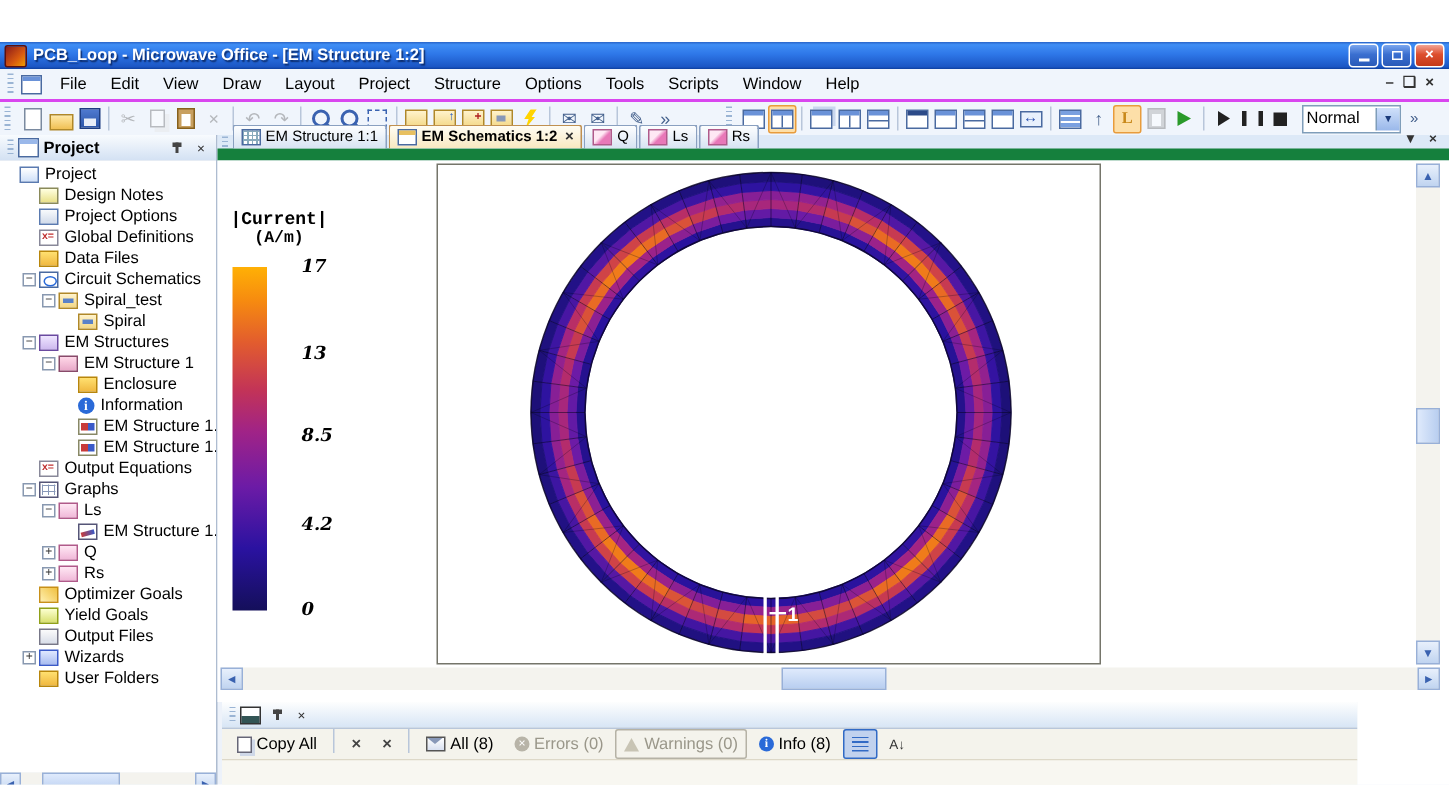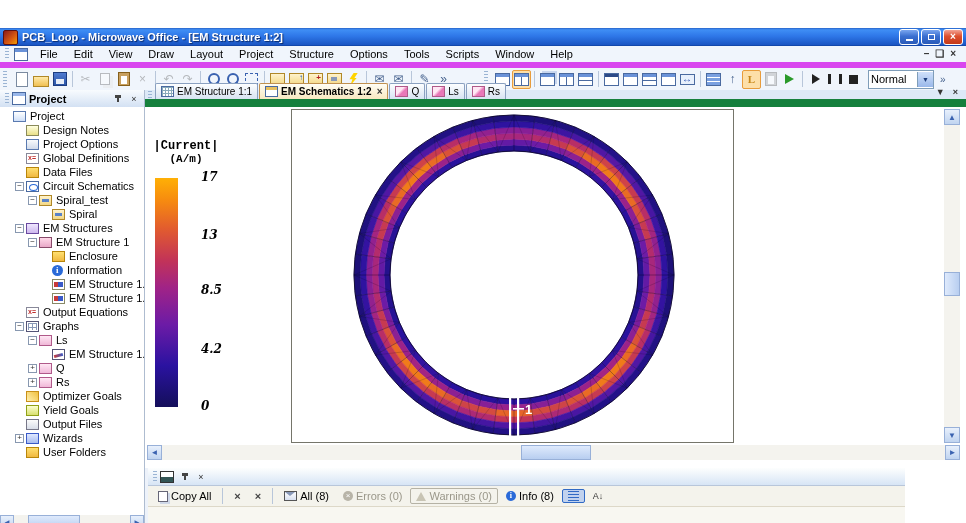--- a/index.html
+++ b/index.html
@@ -18,21 +18,21 @@
   .winbtns{display:flex;gap:2px;}
   .winbtn{width:18px;height:14px;border:1px solid #fff;border-radius:3px;color:#fff;
     background:linear-gradient(#7aa6ef,#3a6fd0 45%,#2a5ab8);display:flex;align-items:center;
     justify-content:center;font-size:9px;font-weight:bold;line-height:1;}
   .winbtn.close{background:linear-gradient(#f2a394,#dd4f2e 45%,#c43a1a);font-size:10px;}
   .winbtn .minbar{width:7px;height:2px;background:#fff;margin-top:6px;}
   .winbtn .restbox{width:7px;height:6px;border:1px solid #fff;box-sizing:border-box;}
 
   
   .menubar{position:absolute;left:0;top:18px;width:966px;height:22px;background:#f0f5fc;
-    border-bottom:6px solid #d946ef;display:flex;align-items:center;padding:0 2px;box-sizing:border-box;}
+    border-bottom:2px solid #d946ef;display:flex;align-items:center;padding:0 2px;box-sizing:border-box;}
   .grip{width:4px;height:70%;background:repeating-linear-gradient(180deg,#9ab4d4 0 1px,transparent 1px 3px);
     margin:0 3px;flex:none;}
   .mdi-doc-icon{width:12px;height:11px;border:1px solid #4a6aa0;background:#fff;margin:0 4px 0 2px;flex:none;}
   .mdi-doc-icon::before{content:"";display:block;height:3px;background:#6a92d8;}
   .menu-item{padding:3px 8px;cursor:default;}
   .mdi-controls{margin-left:auto;display:flex;gap:6px;align-items:center;padding-right:8px;color:#333;}
   .mdi-controls span{font-size:10px;font-weight:bold;line-height:1;}
 
   
   .toolbar-row{position:absolute;left:0;top:40px;width:966px;height:22px;background:#f0f5fc;
@@ -189,21 +189,21 @@
   .hscroll .thumb{position:absolute;left:374px;top:0;width:70px;height:15px;
     background:linear-gradient(#dfeafc,#b8cef0);border:1px solid #98b0d8;box-sizing:border-box;}
 
   
   .status-window{position:absolute;left:148px;top:440px;width:757px;height:77px;background:#f8f7f1;}
   .status-header{height:17px;background:linear-gradient(#fdfefe,#d7e5f5);border-bottom:1px solid #b8c6da;
     display:flex;align-items:center;padding:0 2px;}
   .status-header .title{font-weight:bold;flex:1;}
   .st-ico{width:12px;height:10px;border:1px solid #333;background:linear-gradient(#fff 50%,#355 50%);margin-right:3px;flex:none;}
   .status-toolbar{height:20px;background:#f4f3ec;border-bottom:1px solid #ddd8c8;
-    display:flex;align-items:center;padding:0 4px;gap:2px;}
+    display:flex;padding:0 4px;gap:2px;}
   .stbtn{display:flex;align-items:center;gap:3px;padding:1px 5px;border:1px solid transparent;border-radius:2px;}
   .stbtn.dis{color:#9a978a;}
   .stbtn.boxed{border:1px solid #b5b2a5;}
   .stbtn.pressed{border:1px solid #316ac5;background:#c1d2ee;}
   .si-copy{width:8px;height:9px;background:#fff;border:1px solid #667;box-shadow:2px 2px 0 0 #cfd8e8;position:relative;}
   .si-mail{width:11px;height:8px;border:1px solid #555;background:linear-gradient(#fff,#d8e0f0);position:relative;}
   .si-mail::after{content:"";position:absolute;left:0;top:0;border-left:5px solid transparent;
      border-right:5px solid transparent;border-top:4px solid #8898b8;}
   .si-x{font-size:11px;font-weight:bold;color:#444;line-height:1;}
   .si-err{width:10px;height:10px;border-radius:50%;background:#b8b4a8;color:#fff;font-size:8px;

